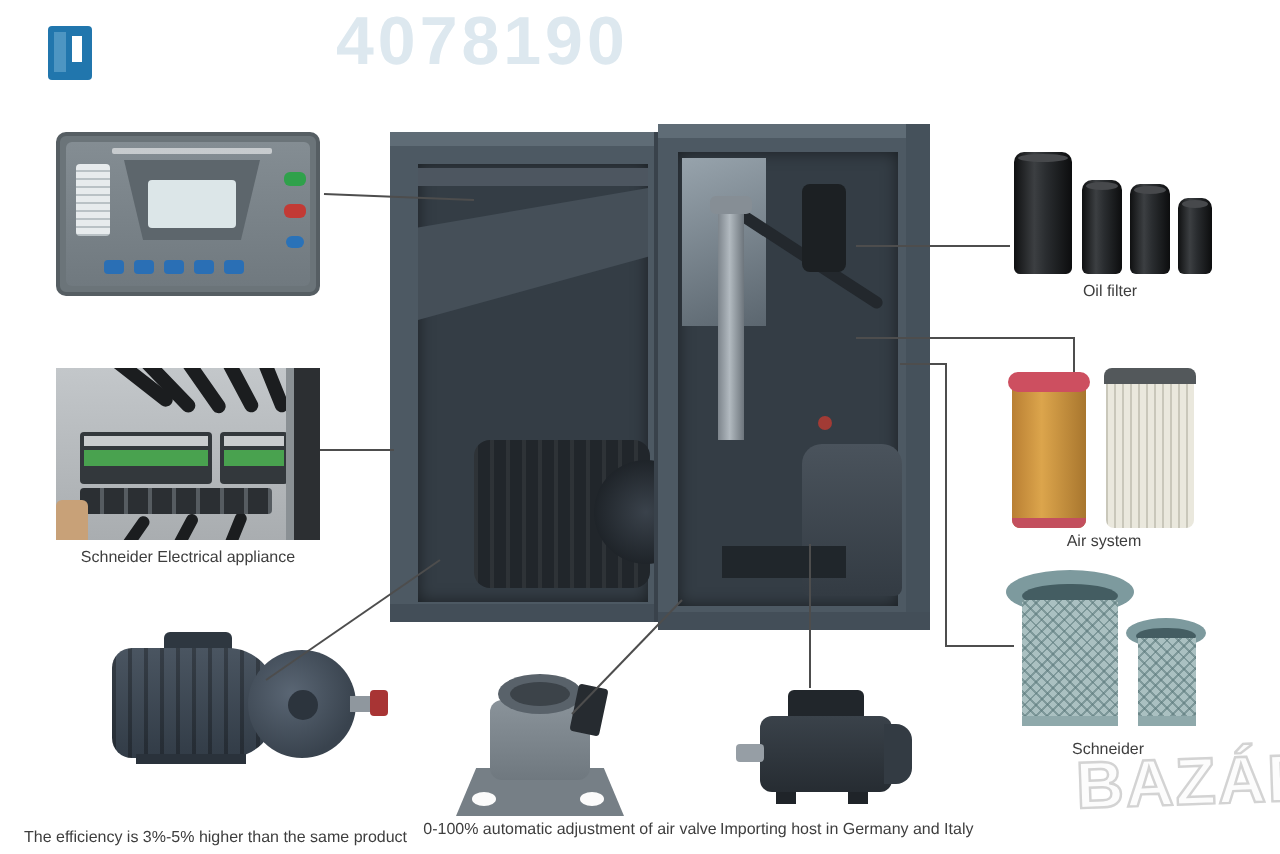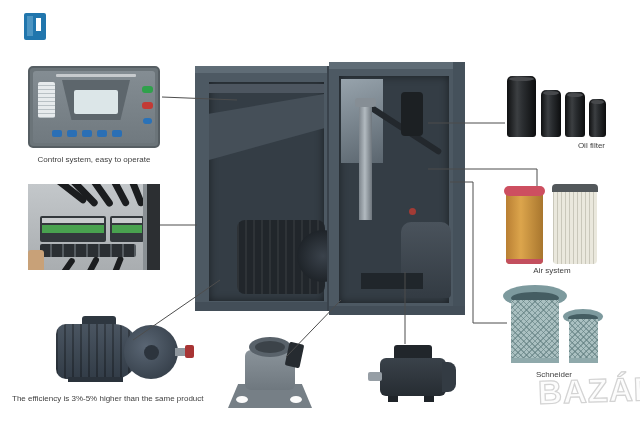--- a/index.html
+++ b/index.html
@@ -135,20 +135,21 @@
 
   
   .bazar { left:538px; top:372px; font-size:33px; font-weight:800; color:#fcfcfc; z-index:1;
            -webkit-text-stroke:1.2px #d3d3d3; text-shadow:0 0 1px #dcdcdc; transform:rotate(-2deg); letter-spacing:1px; }
 </style>
 </head>
 <body>
 
 <div class="page">
 
+  <div class="abs wm-number">4078190</div>
   <div class="abs brand-icon">
     <span class="bar"></span>
     <span class="slot"></span>
   </div>
 
   <svg class="lines" width="640" height="427">
     <g fill="none" stroke="#4d4d4d" stroke-width="1">
       <polyline points="162,97 237,100"></polyline>
       <polyline points="160,225 197,225"></polyline>
       <polyline points="133,340 220,280"></polyline>
@@ -168,21 +169,20 @@
     <div class="screen"></div>
     <div class="btn g"></div>
     <div class="btn r"></div>
     <div class="btn b"></div>
     <div class="btn row" style="left:22px"></div>
     <div class="btn row" style="left:37px"></div>
     <div class="btn row" style="left:52px"></div>
     <div class="btn row" style="left:67px"></div>
     <div class="btn row" style="left:82px"></div>
   </div>
-  <div class="cap c" style="left:20px; top:155px; width:148px;">Control system, easy to operate</div>
 
   <div class="abs schn">
     <div class="cable" style="left:4px; top:-4px; width:60px; height:7px; transform:rotate(38deg);"></div>
     <div class="cable" style="left:22px; top:-2px; width:55px; height:7px; transform:rotate(46deg);"></div>
     <div class="cable" style="left:44px; top:-2px; width:50px; height:7px; transform:rotate(55deg);"></div>
     <div class="cable" style="left:64px; top:-3px; width:48px; height:7px; transform:rotate(62deg);"></div>
     <div class="cable" style="left:84px; top:-2px; width:44px; height:7px; transform:rotate(68deg);"></div>
     <div class="cable" style="left:100px; top:0; width:40px; height:7px; transform:rotate(74deg);"></div>
     <div class="cable" style="left:14px; bottom:-8px; width:40px; height:6px; transform:rotate(-55deg);"></div>
     <div class="cable" style="left:40px; bottom:-8px; width:40px; height:6px; transform:rotate(-62deg);"></div>
@@ -193,31 +193,32 @@
     </div>
     <div class="contactor" style="left:82px; top:32px; width:34px; height:26px;">
       <div class="top"></div>
         <div class="band"></div>
     </div>
     <div class="breakers"></div>
     <div class="hand"></div>
     <div class="redge"></div>
     <div class="rstrip"></div>
   </div>
+  <div class="cap c" style="left:20px; top:274px; width:148px;">Schneider Electrical appliance</div>
 
   <div class="abs motor">
     <div class="lug"></div>
     <div class="body"></div>
     <div class="disc"></div>
     <div class="hub"></div>
     <div class="shaft"></div>
     <div class="cap" style="position:absolute"></div>
     <div class="foot"></div>
   </div>
-  <div class="cap" style="left:12px; top:394px; width:230px;">The efficiency is 3%-5% higher than the same product</div>
+  <div class="cap" style="left:12px; top:414px; width:230px;">The efficiency is 3%-5% higher than the same product</div>
 
   <div class="abs cab cabL">
     <div class="topstrip"></div>
     <div class="open">
       <div class="hbar"></div>
       <div class="duct"></div>
       <div class="imotor"></div>
       <div class="iring"></div>
     </div>
     <div class="botstrip"></div>
@@ -242,37 +243,39 @@
 
   <div class="abs valve">
     <div class="base"></div>
     <div class="hole" style="left:8px;"></div>
     <div class="hole" style="left:62px;"></div>
     <div class="body"></div>
     <div class="collar"></div>
     <div class="mouth"></div>
     <div class="sol"></div>
   </div>
+  <div class="cap c" style="left:196px; top:410px; width:178px;">0-100% automatic adjustment of air valve</div>
 
   <div class="abs host">
     <div class="top"></div>
     <div class="body"></div>
     <div class="rend"></div>
     <div class="shaft"></div>
     <div class="foot" style="left:20px;"></div>
     <div class="foot" style="left:56px;"></div>
   </div>
+  <div class="cap" style="left:360px; top:410px; width:160px;">Importing host in Germany and Italy</div>
 
   <div class="abs oilgrp">
     <div class="oilf" style="left:2px; top:8px; width:29px; height:61px;"></div>
     <div class="oilf" style="left:36px; top:22px; width:20px; height:47px;"></div>
     <div class="oilf" style="left:60px; top:24px; width:20px; height:45px;"></div>
     <div class="oilf" style="left:84px; top:31px; width:17px; height:38px;"></div>
   </div>
-  <div class="cap c" style="left:505px; top:141px; width:100px;text-align:right;">Oil filter</div>
+  <div class="cap c" style="left:505px; top:141px; width:100px;">Oil filter</div>
 
   <div class="abs airgrp">
     <div class="af-orange">
       <div class="cap1"></div>
       <div class="cap2"></div>
     </div>
     <div class="af-white">
       <div class="cap1"></div>
     </div>
   </div>

